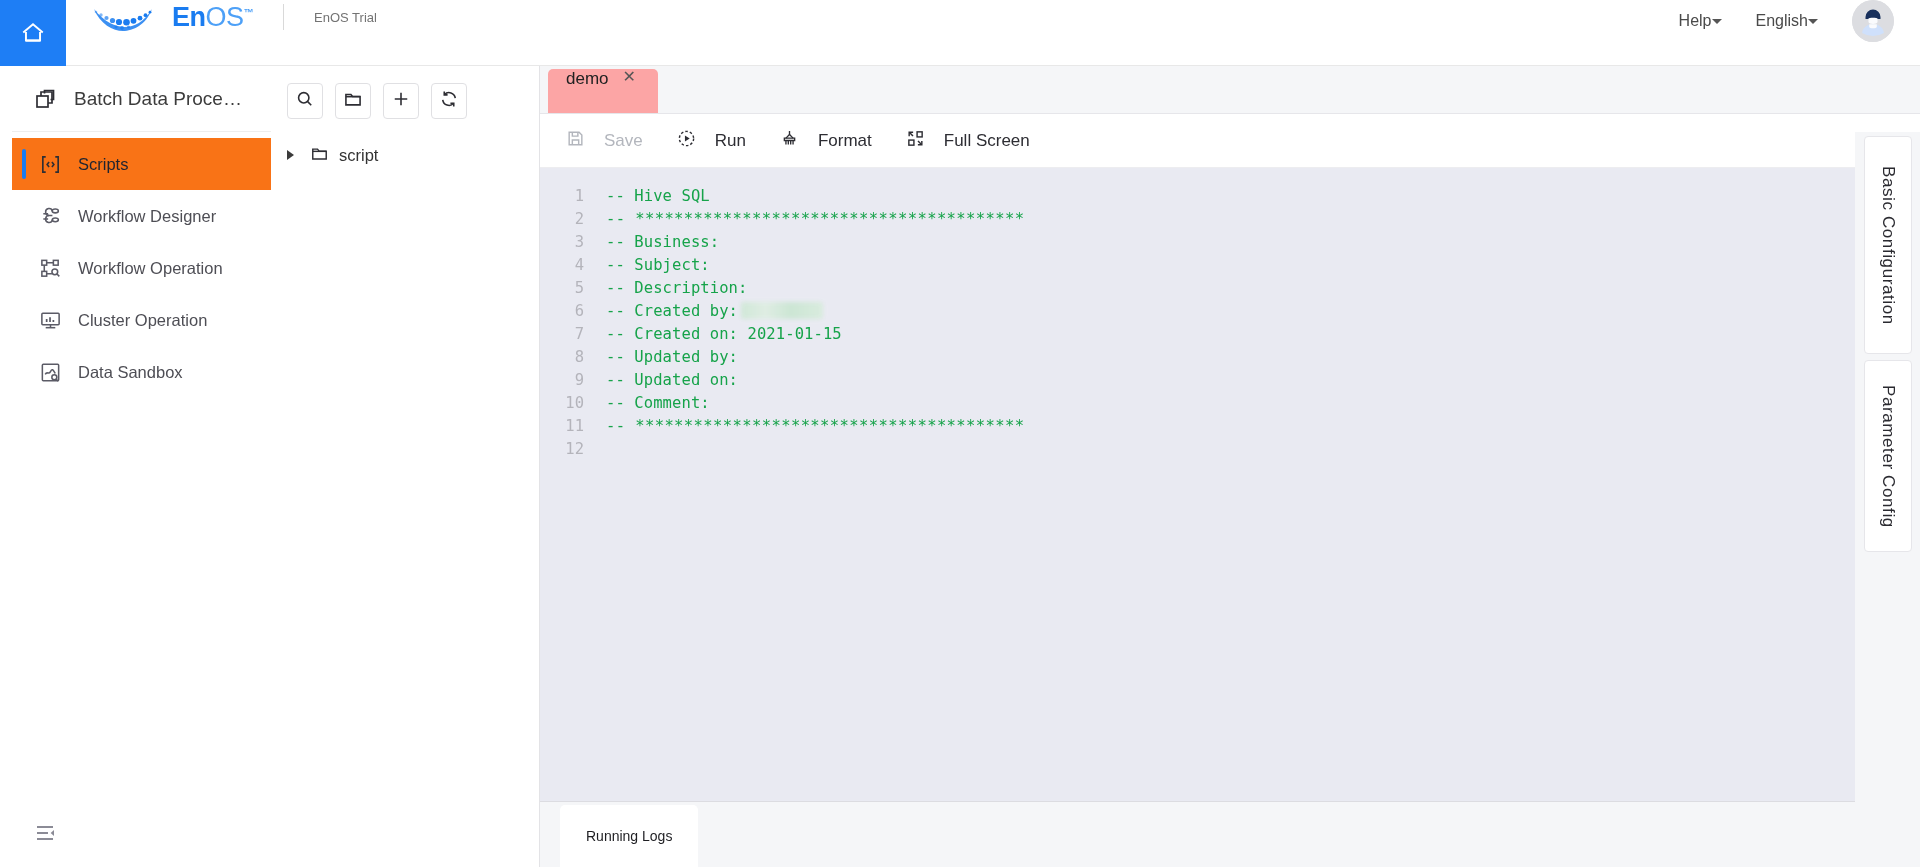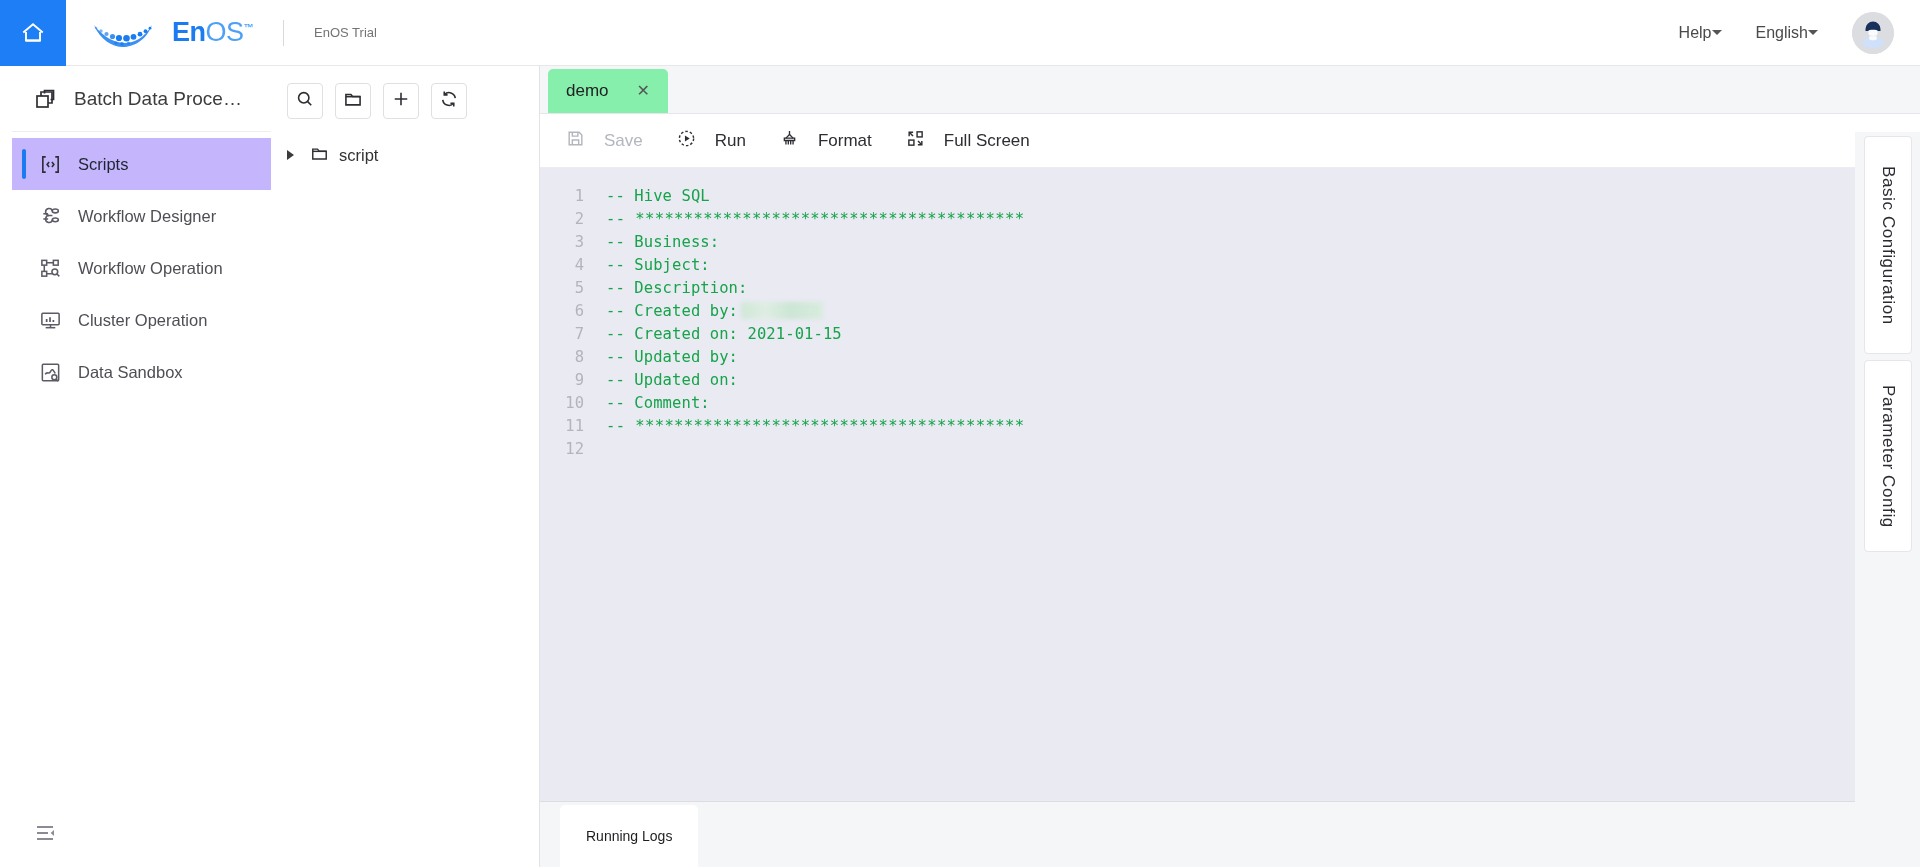--- a/index.html
+++ b/index.html
@@ -9,21 +9,21 @@
     background: #ffffff;
     overflow: hidden;
     color: #333;
   }
   #app { position: relative; width: 1920px; height: 867px; }
 
   
   .header {
     position: absolute; left: 0; top: 0; width: 1920px; height: 66px;
     background: #fff; border-bottom: 1px solid #e8e8e8;
-    display: flex; align-items: center;
+    display: flex; align-items: flex-start;
   }
   .home-btn {
     width: 66px; height: 66px; background: #1e7ef5;
     display: flex; align-items: center; justify-content: center;
     cursor: pointer; flex: 0 0 66px;
   }
   .home-btn svg { display:block; }
   .brand {
     display: flex; align-items: center; gap: 10px;
     margin-left: 22px;
@@ -70,21 +70,21 @@
     padding-left: 22px; border-bottom: 1px solid #eeeeee;
     font-size: 19px; color: #3c3c3c; cursor: pointer;
     white-space: nowrap; overflow: hidden;
   }
   .nav-list { padding-top: 6px; }
   .nav-item {
     height: 52px; display: flex; align-items: center; gap: 16px;
     padding-left: 26px; font-size: 16.5px; color: #4e4e55;
     cursor: pointer; position: relative;
   }
-  .nav-item.active { background: #c4b5fd; color: #1f2430; }
+  .nav-item.active { background: #f97316; color: #1f2430; }
   .nav-item.active::before {
     content:""; position:absolute; left: 10px; top: 11px;
     width: 4px; height: 30px; background: #1a7cf0; border-radius: 2px;
   }
   .nav-icon { width: 24px; height: 24px; flex:0 0 24px; display:flex;align-items:center;justify-content:center;}
   .nav-footer {
     position: absolute; bottom: 0; left: 0; width: 100%; height: 64px;
     display: flex; align-items: center; padding-left: 22px;
   }
 
@@ -118,22 +118,22 @@
     position: absolute; left: 540px; top: 66px; right: 0; bottom: 0;
     background: #f5f6f8;
   }
   .tabbar {
     height: 48px; background: #f5f6f8;
     display: flex; align-items: flex-end; padding-left: 8px;
     border-bottom: 1px solid #e6e6ea;
   }
   .etab {
     height: 44px; min-width: 110px; padding: 0 18px;
-    background: #86efac; border-radius: 5px 5px 0 0;
-    display: flex; align-items: center; gap: 28px;
+    background: #fca5a5; border-radius: 5px 5px 0 0;
+    display: flex; gap: 14px;
     font-size: 17px; color: #222; cursor: pointer;
   }
   .etab-close { font-size: 16px; color: #555; cursor: pointer; line-height:1; }
 
   .edtoolbar {
     height: 54px; background: #fff; display: flex; align-items: center;
     gap: 34px; padding-left: 26px; border-bottom: 1px solid #ededf0;
   }
   .edbtn {
     display: flex; align-items: center; gap: 19px;

